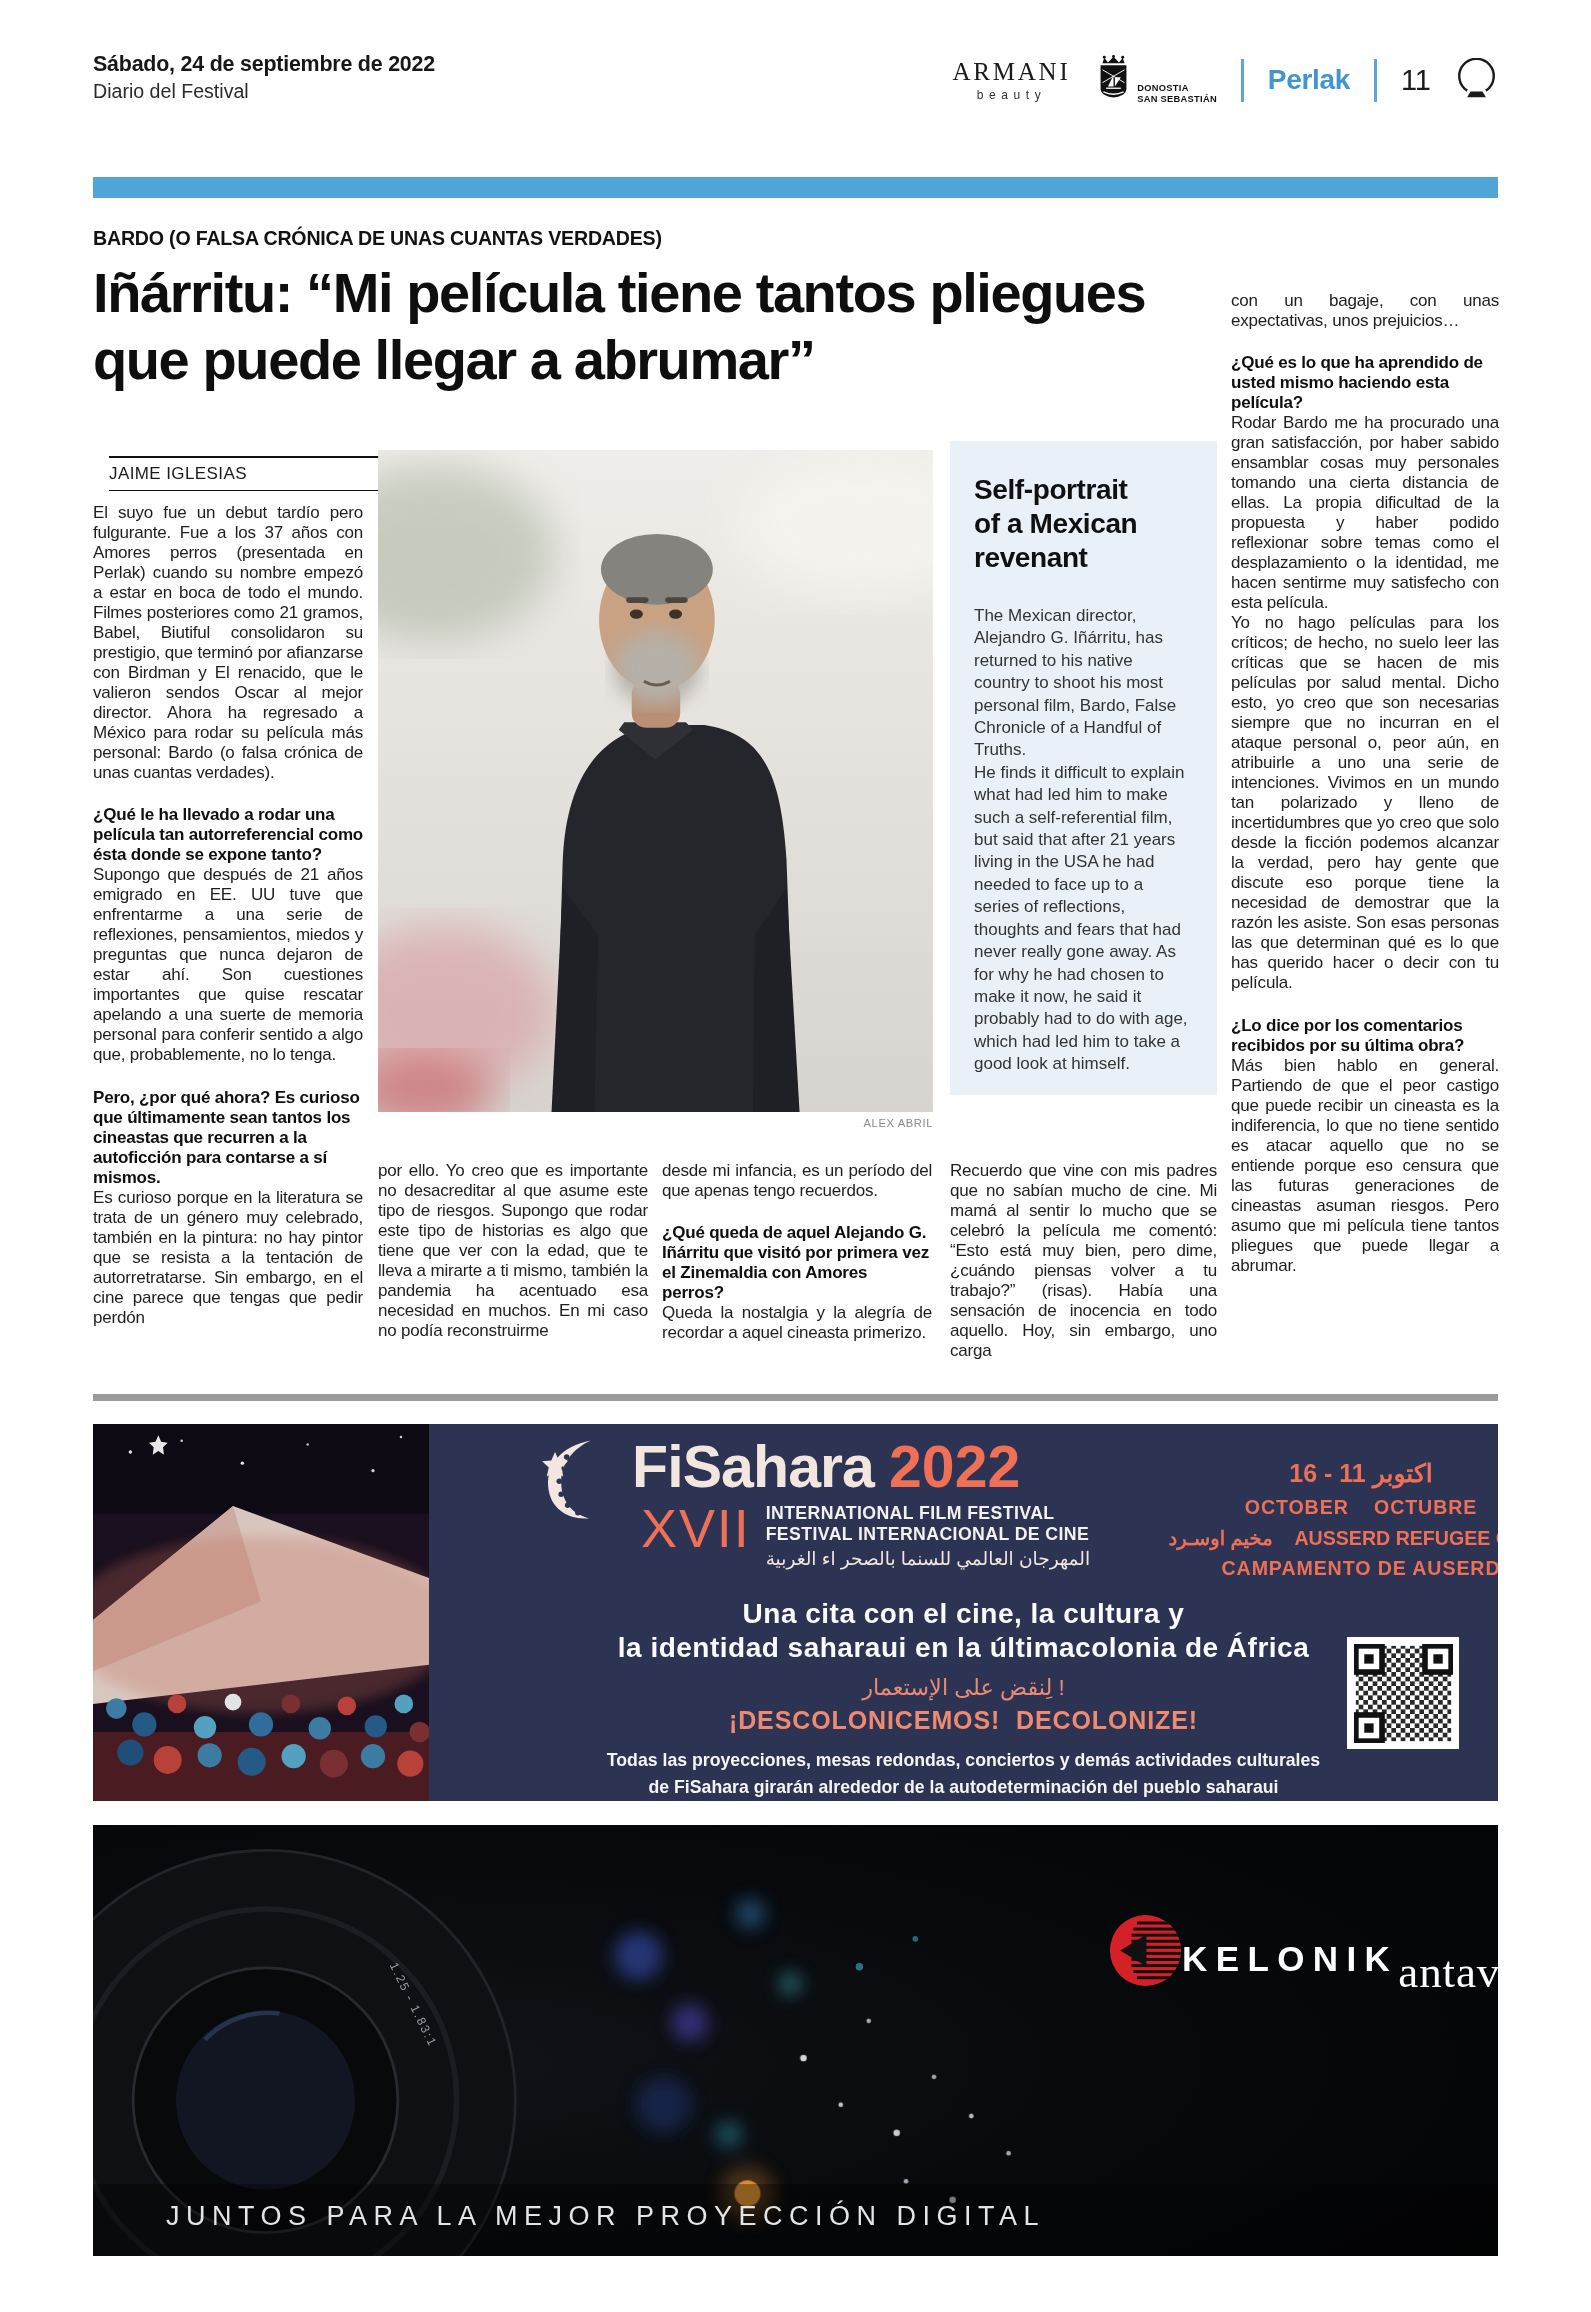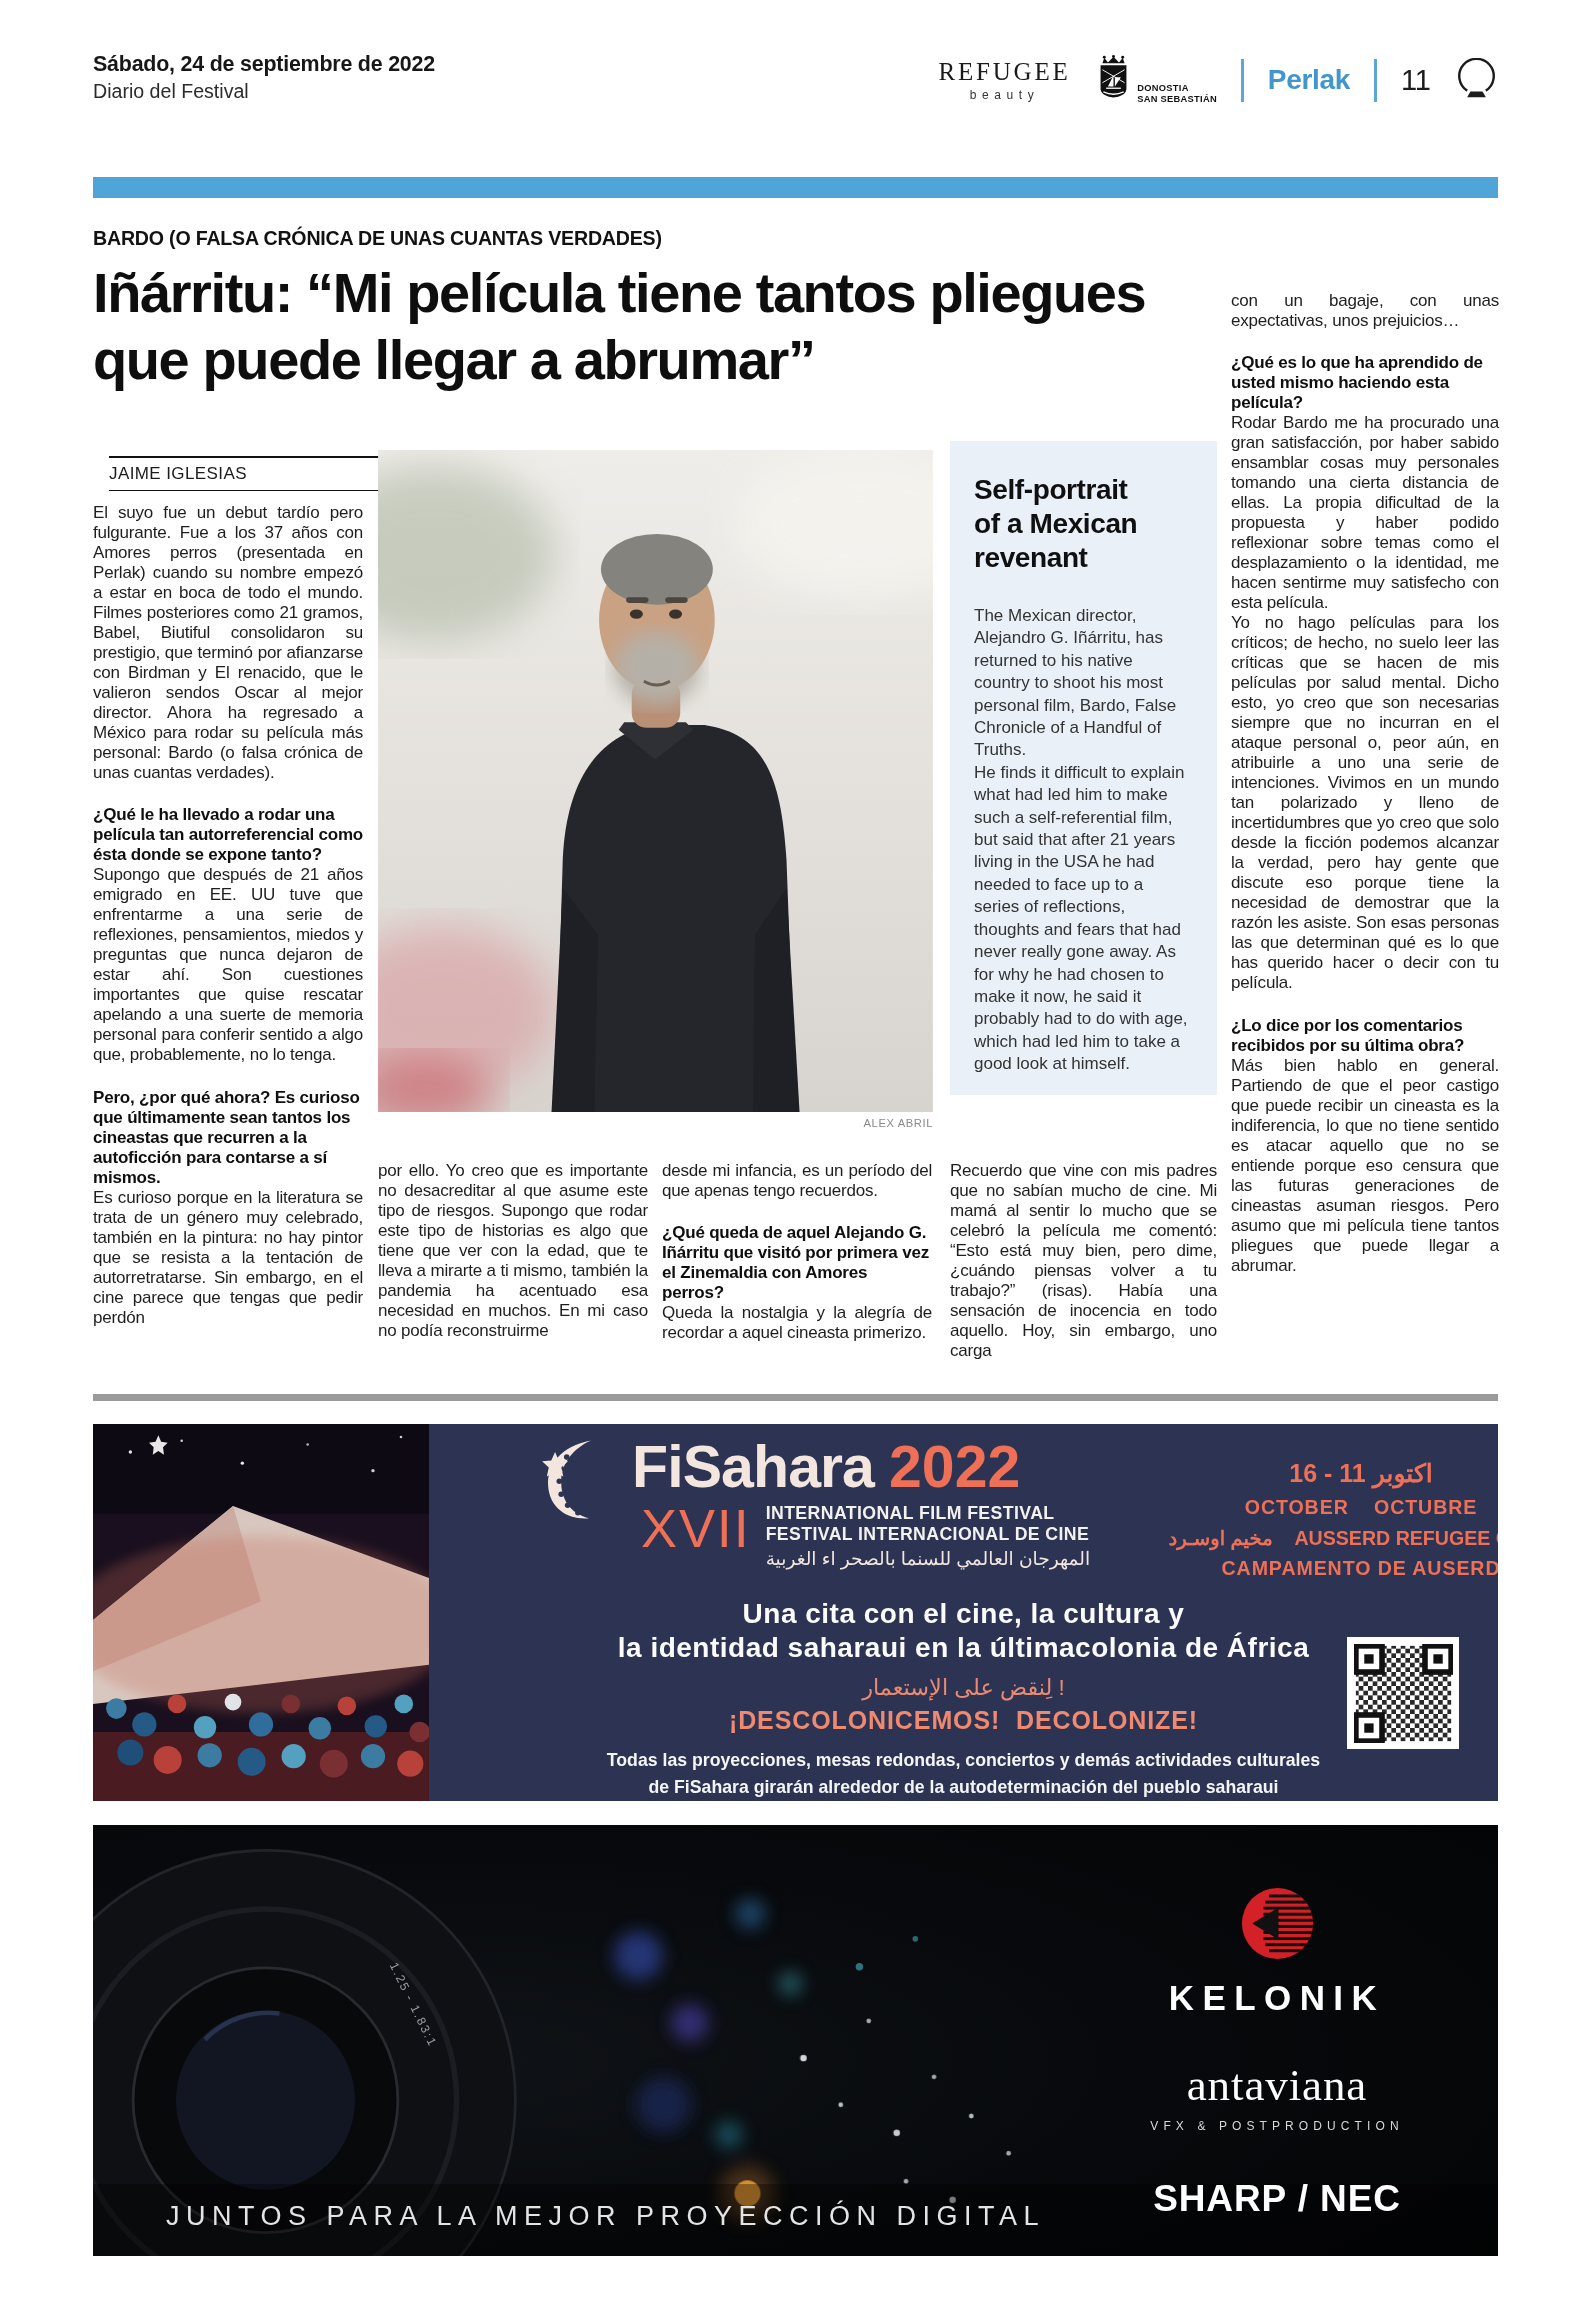--- a/index.html
+++ b/index.html
@@ -63,38 +63,38 @@
   .fs-dates .d3 { font-size:19.6px; margin-top:8.4px; white-space:pre; }
   .fs-dates .d4 { font-size:19.6px; letter-spacing:0.9px; margin-top:7.5px; }
   .fs-tag { left:336px; right:0; top:173px; text-align:center; color:#fbfbfb; font-size:28px; line-height:34px; font-weight:bold; letter-spacing:0.5px; }
   .fs-sloganar { left:336px; right:0; top:250px; text-align:center; color:#ea8a72; font-size:22.4px; }
   .fs-slogan { left:336px; right:0; top:282px; text-align:center; color:#ef8a70; font-size:25px; font-weight:bold; letter-spacing:0.9px; white-space:pre; }
   .fs-notes { left:336px; right:0; top:323px; text-align:center; color:#f5f5f5; font-size:17.7px; line-height:27px; font-weight:bold; }
   .fs-qr { right:39px; top:213px; width:112px; height:112px; background:#fff; padding:6.5px; }
 
   
   .kelonik { left:93px; top:1825px; width:1405px; height:431px; background:#000; overflow:hidden; }
-  .kl-logos { left:1016px; top:62px; width:336px; display:flex; flex-direction:column; align-items:center; }
+  .kl-logos { left:1016px; top:62px; width:336px; display:flex; align-items:center; }
   .kl-name { margin-top:15px; font-size:35px; font-weight:bold; color:#fff; letter-spacing:8.4px; }
   .kl-anta { margin-top:41px; font-size:45px; color:#fff; font-family:"Liberation Serif", serif; letter-spacing:0.9px; }
   .kl-vfx { margin-top:7.5px; font-size:12px; color:#d8d8d8; letter-spacing:5.1px; }
   .kl-sharp { margin-top:45px; font-size:37px; font-weight:bold; color:#fff; letter-spacing:0.9px; }
   .kl-juntos { left:73px; bottom:24px; font-size:27px; color:#e4e4e4; letter-spacing:6.5px; }
 </style>
 </head>
 <body>
 
 <div id="page">
 
   <div class="abs hdr-date">Sábado, 24 de septiembre de 2022</div>
   <div class="abs hdr-pub">Diario del Festival</div>
 
   <div class="abs hdr-right">
     <div class="armani">
-      <div class="a1">REFUGEE</div>
+      <div class="a1">ARMANI</div>
       <div class="a2">beauty</div>
     </div>
     <div class="crest">
       <span>
         <svg width="37" height="48" viewBox="0 0 40 52">
           <path d="M8 9 L10 3 L14 8 L20 2 L26 8 L30 3 L32 9 Z" fill="#111"></path>
           <circle cx="10" cy="2.5" r="1.6" fill="#111"></circle>
             <circle cx="20" cy="1.6" r="1.6" fill="#111"></circle>
             <circle cx="30" cy="2.5" r="1.6" fill="#111"></circle>
           <path d="M6 11 h28 v26 a14 10 0 0 1 -14 9 a14 10 0 0 1 -14 -9 Z" fill="#111"></path>

